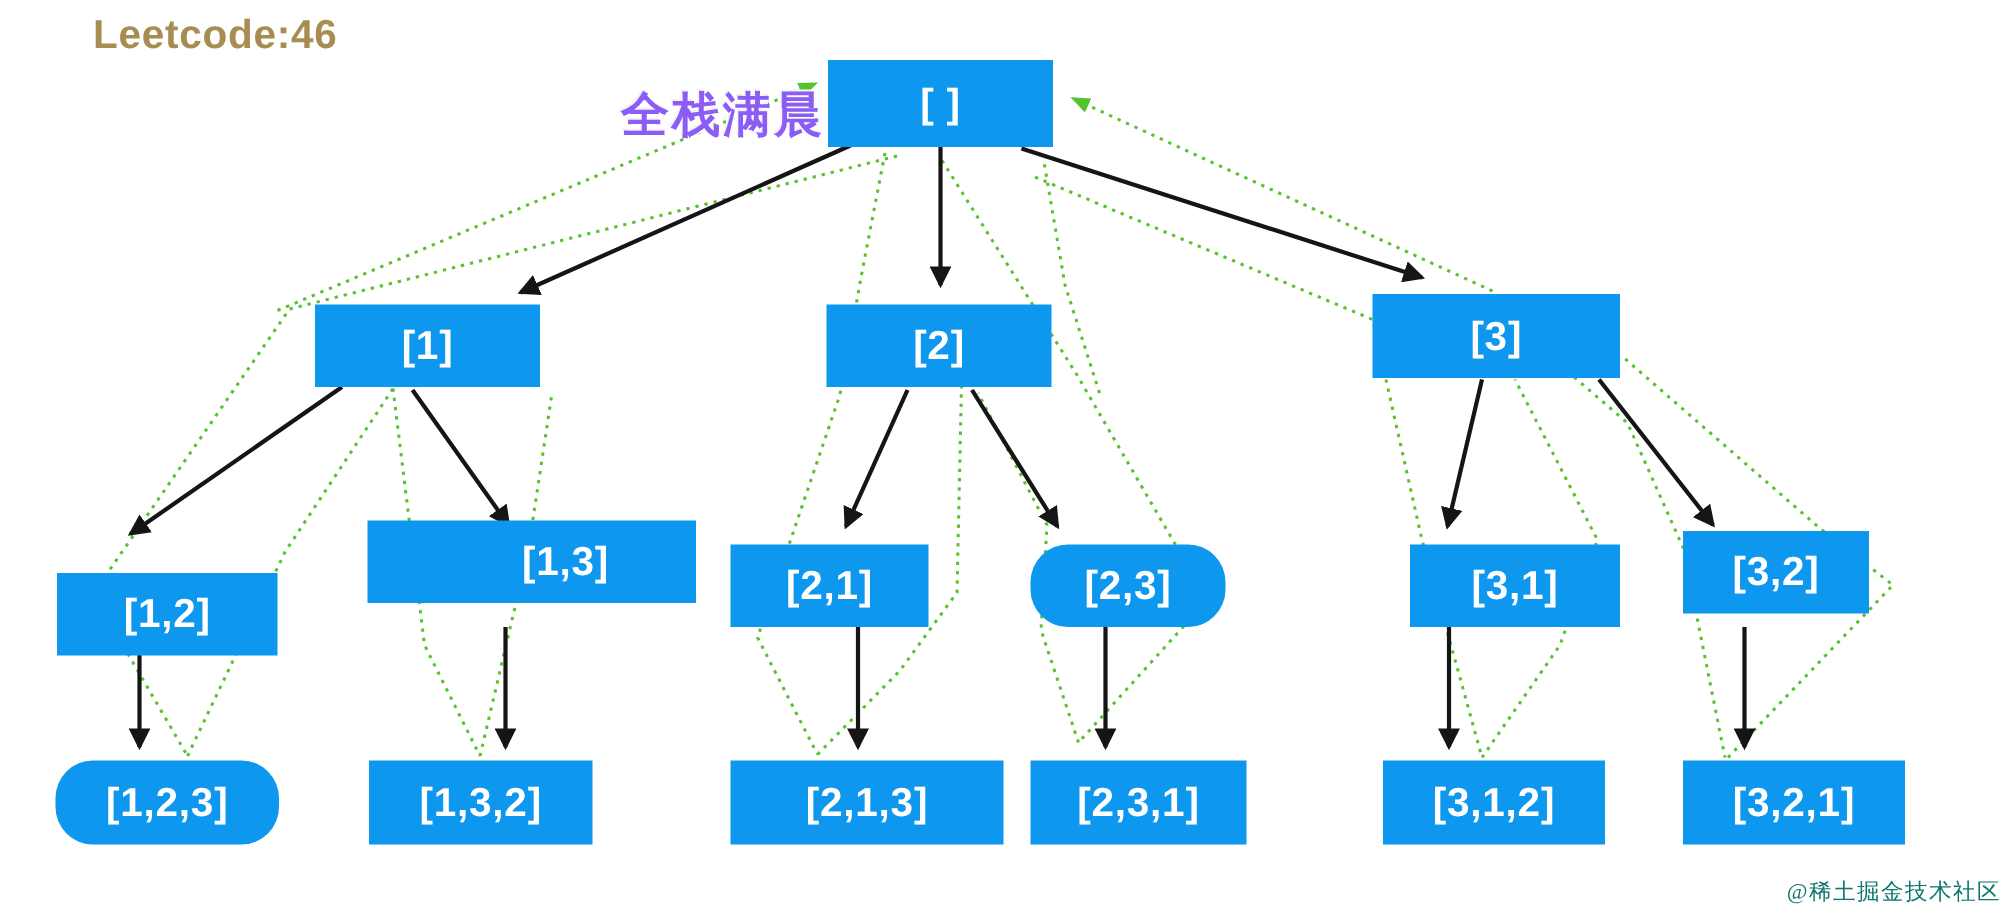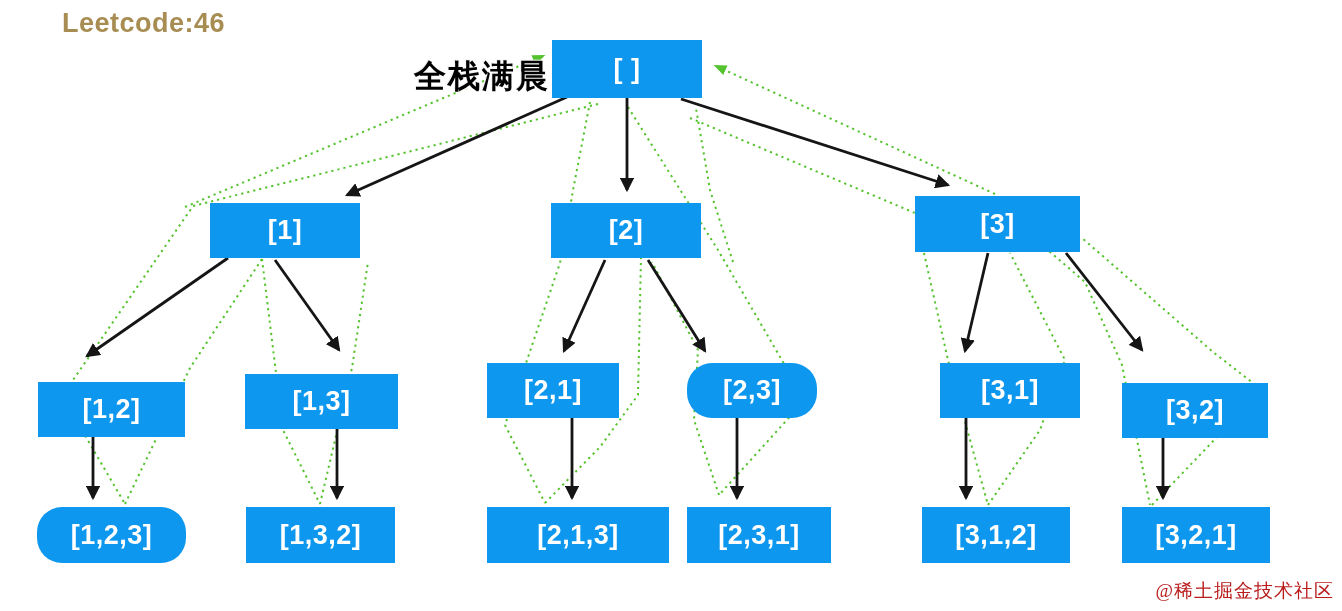--- a/index.html
+++ b/index.html
@@ -14,28 +14,28 @@
   }
   #edges{position:absolute;left:0;top:0;z-index:1;}
   .tree-node{
     position:absolute;display:flex;align-items:center;justify-content:center;
     background:var(--node-blue);color:var(--node-text);
     font-size:27px;font-weight:bold;letter-spacing:0.5px;z-index:2;
     white-space:pre;
   }
   #watermark-center{
     position:absolute;left:414px;top:55px;z-index:3;
-    font-size:32px;font-weight:bold;color:#000000;
+    font-size:32px;font-weight:bold;color:#8b5cf6;
     text-shadow:1px 1px 0 #ffffff,-1px -1px 0 #f2f2f2;
     letter-spacing:2px;
   }
   #watermark-corner{
     position:absolute;right:8px;bottom:7px;z-index:3;
     font-family:"Liberation Serif","DejaVu Serif",serif;
-    font-size:19px;color:#b91c1c;letter-spacing:1px;
+    font-size:15px;color:#0f766e;letter-spacing:1px;
   }
 </style>
 </head>
 <body>
 
 <div id="canvas">
   <div id="page-title">Leetcode:46</div>
 
   <svg id="edges" width="1342" height="611" viewBox="0 0 1342 611">
     <defs>
@@ -81,25 +81,25 @@
         <line x1="1163" y1="418" x2="1163" y2="498" stroke="#151515" stroke-width="2.8" marker-end="url(#arrow-black)"></line>
       </g>
   </svg>
 
   <div id="nodes">
       <div class="tree-node" style="left: 552px; top: 40px; width: 150px; height: 58px;">[ ]</div>
       <div class="tree-node" style="left: 210px; top: 203px; width: 150px; height: 55px;">[1]</div>
       <div class="tree-node" style="left: 551px; top: 203px; width: 150px; height: 55px;">[2]</div>
       <div class="tree-node" style="left: 915px; top: 196px; width: 165px; height: 56px;">[3]</div>
       <div class="tree-node" style="left: 38px; top: 363px; width: 147px; height: 55px; margin-top: 19px;">[1,2]</div>
-      <div class="tree-node" style="left: 245px; top: 374px; width: 153px; height: 55px;">[1,3]</div>
+      <div class="tree-node" style="left: 245px; top: 347px; width: 174px; height: 55px; padding-left: 45px;">[1,3]</div>
       <div class="tree-node" style="left: 487px; top: 363px; width: 132px; height: 55px;">[2,1]</div>
       <div class="tree-node" style="left: 687px; top: 363px; width: 130px; height: 55px; border-radius: 25px;">[2,3]</div>
       <div class="tree-node" style="left: 940px; top: 363px; width: 140px; height: 55px;">[3,1]</div>
-      <div class="tree-node" style="left: 1122px; top: 383px; width: 146px; height: 55px;">[3,2]</div>
+      <div class="tree-node" style="left: 1122px; top: 354px; width: 124px; height: 55px;">[3,2]</div>
       <div class="tree-node" style="left: 37px; top: 507px; width: 149px; height: 56px; border-radius: 25px;">[1,2,3]</div>
       <div class="tree-node" style="left: 246px; top: 507px; width: 149px; height: 56px;">[1,3,2]</div>
       <div class="tree-node" style="left: 487px; top: 507px; width: 182px; height: 56px;">[2,1,3]</div>
       <div class="tree-node" style="left: 687px; top: 507px; width: 144px; height: 56px;">[2,3,1]</div>
       <div class="tree-node" style="left: 922px; top: 507px; width: 148px; height: 56px;">[3,1,2]</div>
       <div class="tree-node" style="left: 1122px; top: 507px; width: 148px; height: 56px;">[3,2,1]</div>
     </div>
 
   <div id="watermark-center">全栈满晨</div>
   <div id="watermark-corner">@稀土掘金技术社区</div>

